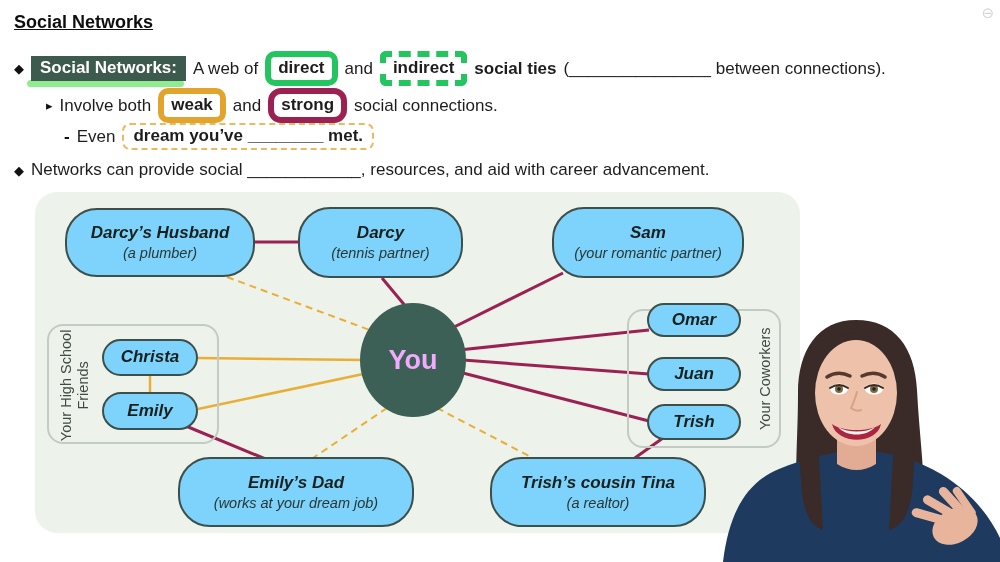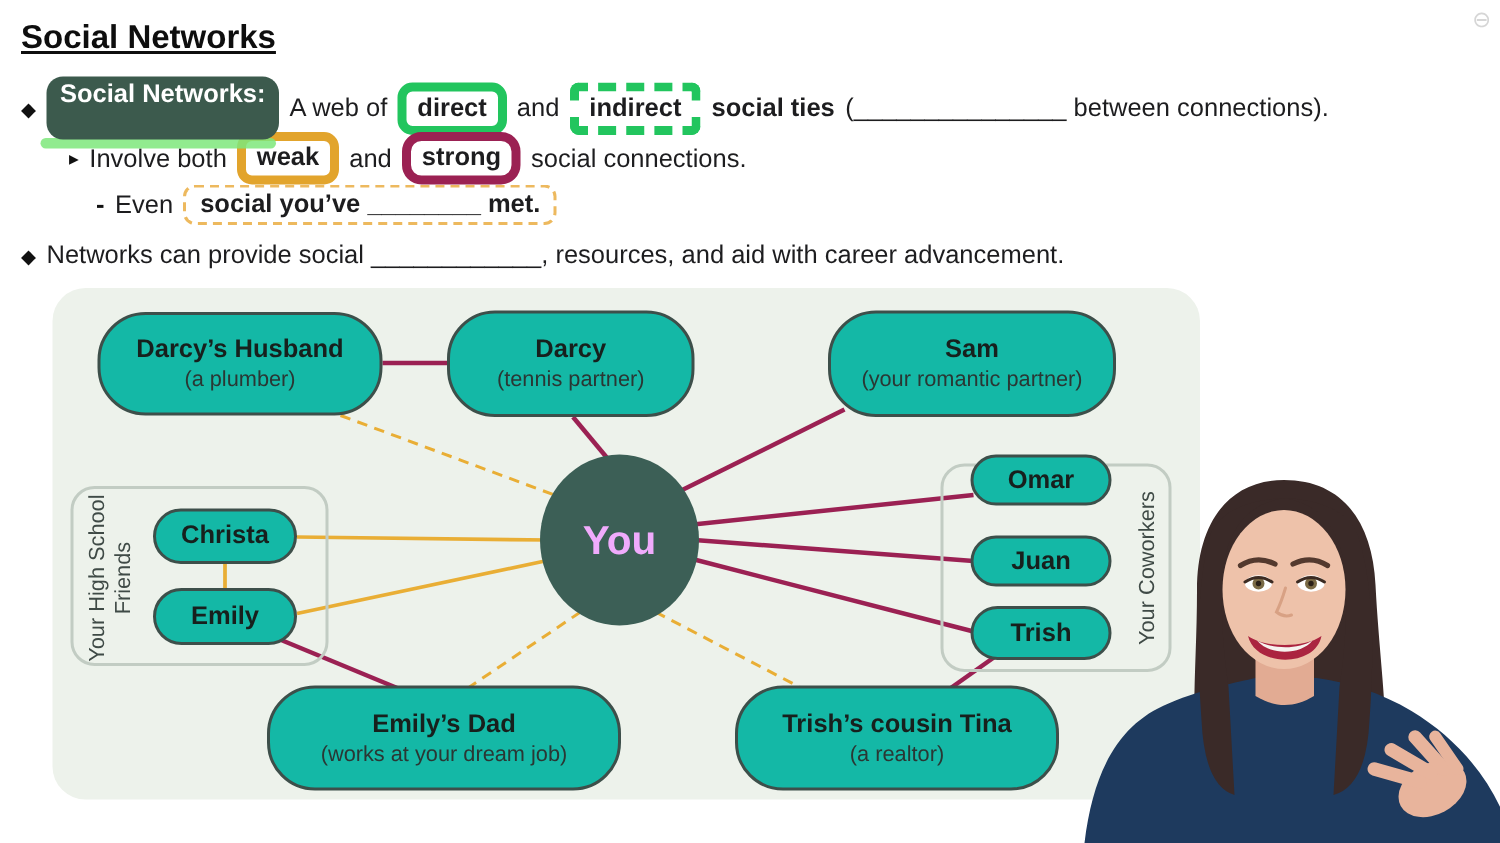--- a/index.html
+++ b/index.html
@@ -5,34 +5,34 @@
   html,body{margin:0;padding:0;}
   body{
     width:1000px;height:562px;position:relative;overflow:hidden;
     background:#ffffff;
     font-family:"Liberation Sans", sans-serif;
     color:#1d1d1f;
   }
   
   .heading{
     position:absolute;left:14px;top:12px;
-    font-size:22px;font-weight:bold;text-decoration:underline;color:#0e0e0e;
+    font-size:18px;font-weight:bold;text-decoration:underline;color:#0e0e0e;
   }
   .line{
     position:absolute;display:flex;align-items:center;gap:7px;
     font-size:17px;white-space:nowrap;
   }
   .bullet{font-size:13px;line-height:1;color:#111;}
   .subbullet{font-size:13px;line-height:1;color:#111;}
   .dashbullet{font-size:17px;font-weight:bold;color:#111;}
   .chipwrap{position:relative;display:inline-block;}
   .chip{
     position:relative;z-index:2;display:inline-block;
     background:#3c5a4d;color:#ffffff;font-weight:bold;
-    padding:2px 9px 20px 9px;border-radius:11px;
+    padding:2px 9px 3px 9px;border-radius:0;
   }
   .chip-underline{
     position:absolute;z-index:1;left:-4px;right:2px;bottom:-6px;height:7px;
     background:#7ee87b;border-radius:4px;opacity:.85;
   }
   .kbox{
     border:6px solid #22c55e;border-radius:10px;
     padding:0 7px 1px 7px;font-weight:bold;line-height:22px;
   }
   .kbox.dashed{border-style:dashed;border-radius:6px;}
@@ -49,23 +49,23 @@
   
   #diagram{
     position:absolute;left:35px;top:192px;width:765px;height:341px;
     background:#edf2eb;border-radius:22px;
   }
   #edges{position:absolute;left:0;top:0;width:765px;height:341px;}
   .edge-strong{stroke:#9b2153;stroke-width:3;}
   .edge-weak{stroke:#e9ae35;stroke-width:2.5;}
   .edge-indirect{stroke:#e9ae35;stroke-width:2;stroke-dasharray:7 5;}
   .node{
-    position:absolute;background:#14b8a6;border:2.5px solid #3d4f4a;
+    position:absolute;background:#7dd3fc;border:2.5px solid #3d4f4a;
     display:flex;flex-direction:column;align-items:center;justify-content:center;
-    line-height:1.3;box-sizing:border-box;
+    line-height:1.3;box-sizing:border-box;font-style:italic;
   }
   .node .t{font-weight:bold;font-size:17px;color:#17201d;}
   .node .s{font-size:14.5px;color:#2a3734;}
   .pill{border-radius:999px;}
   .bignode{border-radius:32px;}
   .group{
     position:absolute;border:2px solid #c2ccc3;border-radius:16px;
     box-sizing:border-box;background:transparent;
   }
   .vlabel{
@@ -107,21 +107,21 @@
   <span>Involve both</span>
   <span class="kbox weak">weak</span>
   <span>and</span>
   <span class="kbox strong">strong</span>
   <span>social connections.</span>
 </div>
 
 <div class="line" style="left:64px;top:123px;">
   <span class="dashbullet">-</span>
   <span>Even</span>
-  <span class="mbox">social you’ve ________ met.</span>
+  <span class="mbox">dream you’ve ________ met.</span>
 </div>
 
 <div class="line" style="left:14px;top:160px;">
   <span class="bullet">◆</span>
   <span>Networks can provide social ____________, resources, and aid with career advancement.</span>
 </div>
 
 <div id="diagram">
 
   <svg id="edges" viewBox="0 0 765 341">

